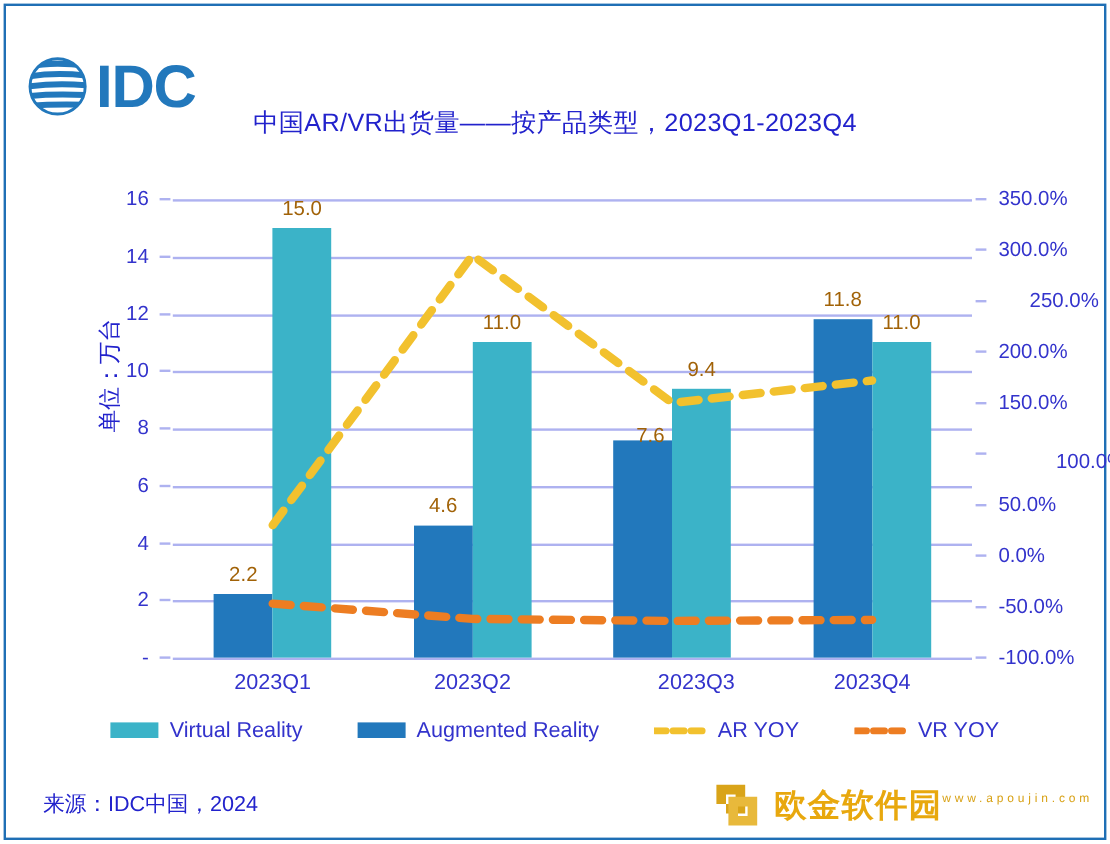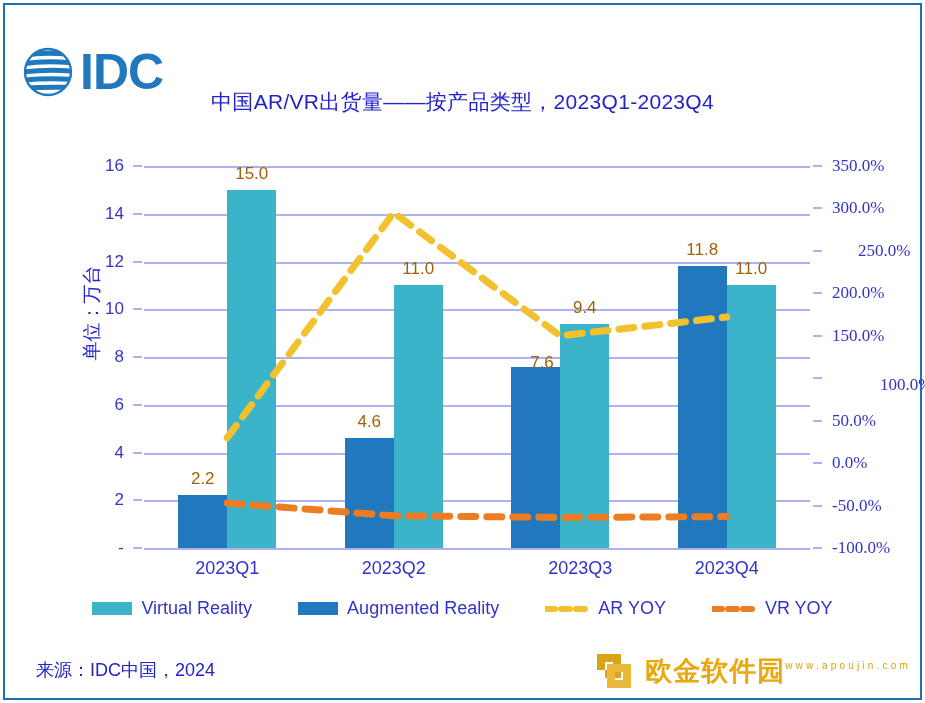--- a/index.html
+++ b/index.html
@@ -80,21 +80,20 @@
     font-size: 17px;
     color: #3333CC;
   }
   .ytick-right {
     position: absolute;
     text-align: left;
     transform: translateY(-50%);
     font-size: 17px;
     color: #3333CC;
     white-space: nowrap;
-    font-family: Liberation Serif, serif;
   }
   .tickmark {
     position: absolute;
     width: 9px; height: 2px;
     background: #AEB2F0;
     transform: translateY(-50%);
   }
 
   #y-axis-label {
     position: absolute;

